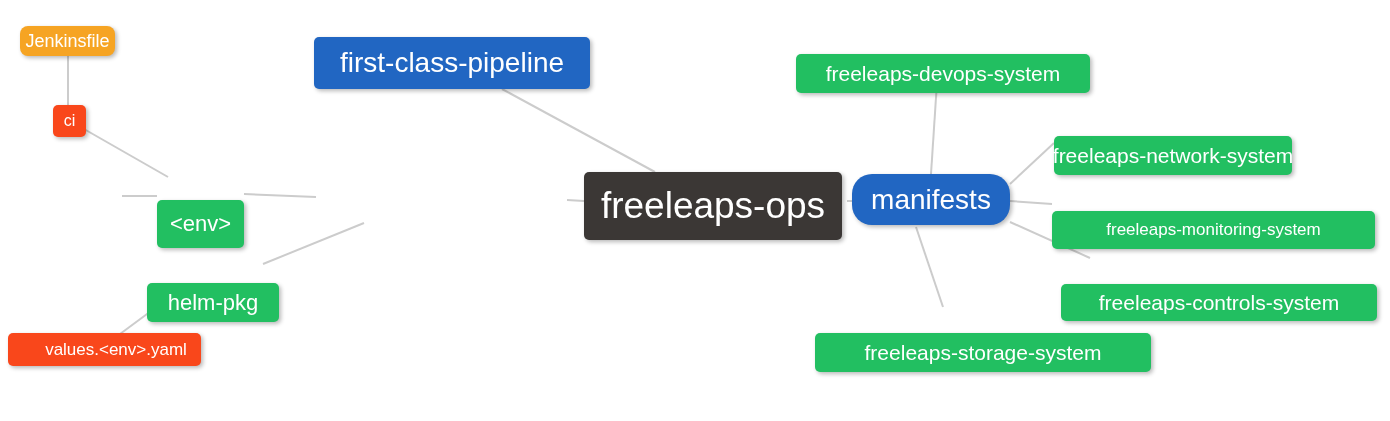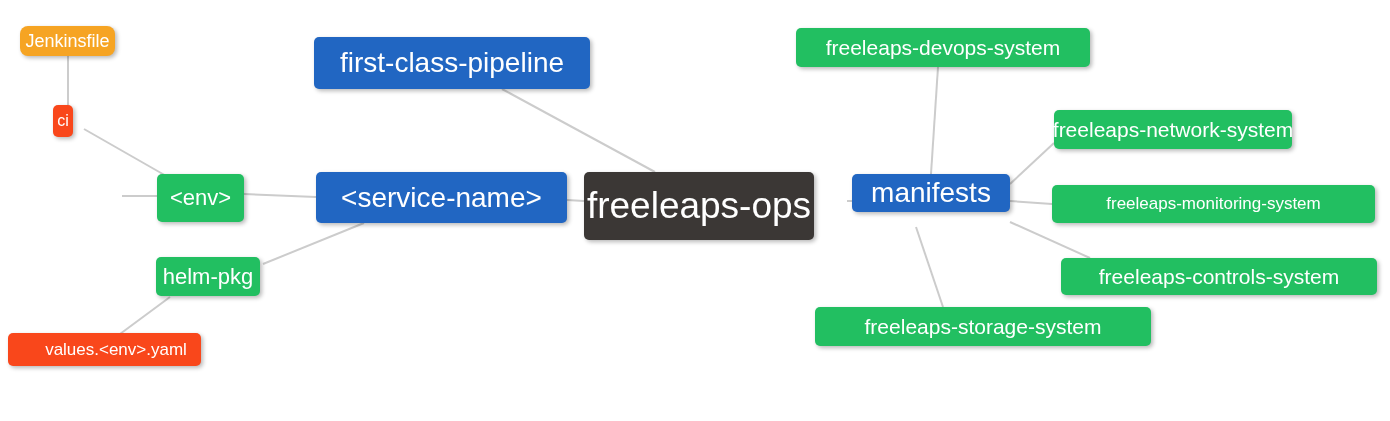--- a/index.html
+++ b/index.html
@@ -16,21 +16,21 @@
     position:absolute;
     display:flex;align-items:center;justify-content:center;
     color:#ffffff;
     border-radius:5px;
     box-shadow:2px 2px 4px rgba(0,0,0,0.28);
     white-space:nowrap;
     font-family:"Liberation Sans",sans-serif;
     user-select:none;
   }
   .c-blue  {background:#2166c2;}
-  .c-green {background:#22bf61;}
+  .c-green {background:#22bf61;margin-top:26px;}
   .c-red   {background:#f9471b;}
   .c-orange{background:#f6a423;}
   .c-dark  {background:#3b3735;}
 </style>
 </head>
 <body>
 
 <div class="canvas">
 
   <svg class="edges" viewBox="0 0 1390 421" xmlns="http://www.w3.org/2000/svg">
@@ -45,36 +45,35 @@
     <line x1="847" y1="201" x2="852" y2="201"></line>
     <line x1="938" y1="67" x2="931" y2="174"></line>
     <line x1="1010" y1="184" x2="1054" y2="143"></line>
     <line x1="1010" y1="201" x2="1052" y2="204"></line>
     <line x1="1010" y1="222" x2="1090" y2="258"></line>
     <line x1="916" y1="227" x2="943" y2="307"></line>
   </svg>
 
   <div class="node c-orange" style="left:20px;top:26px;width:95px;height:30px;font-size:18px;border-radius:8px;">Jenkinsfile</div>
 
-  <div class="node c-red" style="left:53px;top:105px;width:20px;height:32px;font-size:16px;">ci</div>
+  <div class="node c-red" style="left:53px;top:105px;width:33px;height:32px;font-size:16px;">ci</div>
 
 
   <div class="node c-green" style="left:157px;top:174px;width:87px;height:48px;font-size:22px;">&lt;env&gt;</div>
 
-  <div class="node c-green" style="left:156px;top:257px;width:104px;height:39px;font-size:22px;">helm-pkg</div>
+  <div class="node c-green" style="left:147px;top:257px;width:132px;height:39px;font-size:22px;">helm-pkg</div>
 
   <div class="node c-red" style="left:8px;top:333px;width:170px;height:33px;font-size:17px;padding-left:23px;">values.&lt;env&gt;.yaml</div>
 
   <div class="node c-blue" style="left:314px;top:37px;width:276px;height:52px;font-size:28px;">first-class-pipeline</div>
 
-  <div class="node c-blue" style="left:316px;top:172px;width:251px;height:51px;font-size:28px;">&lt;service-name&gt;</div>
 
-  <div class="node c-dark" style="left:584px;top:172px;width:230px;height:68px;font-size:37px;">freeleaps-ops</div>
+  <div class="node c-dark" style="left:584px;top:172px;width:258px;height:68px;font-size:37px;">freeleaps-ops</div>
 
-  <div class="node c-blue" style="left:852px;top:174px;width:158px;height:38px;font-size:28px;">manifests</div>
+  <div class="node c-blue" style="left:852px;top:174px;width:158px;height:51px;font-size:28px;border-radius:20px;">manifests</div>
 
   <div class="node c-green" style="left:796px;top:28px;width:294px;height:39px;font-size:21px;">freeleaps-devops-system</div>
 
   <div class="node c-green" style="left:1054px;top:110px;width:238px;height:39px;font-size:21px;">freeleaps-network-system</div>
 
   <div class="node c-green" style="left:1052px;top:185px;width:323px;height:38px;font-size:17px;">freeleaps-monitoring-system</div>
 
   <div class="node c-green" style="left:1061px;top:258px;width:316px;height:37px;font-size:21px;">freeleaps-controls-system</div>
 
   <div class="node c-green" style="left:815px;top:307px;width:336px;height:39px;font-size:21px;">freeleaps-storage-system</div>

